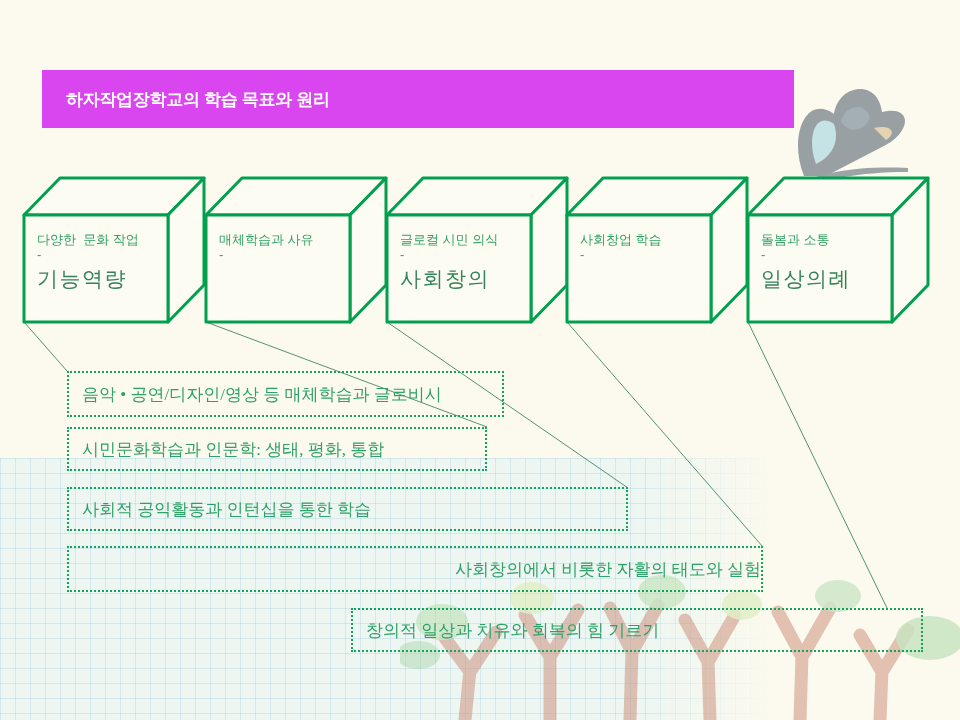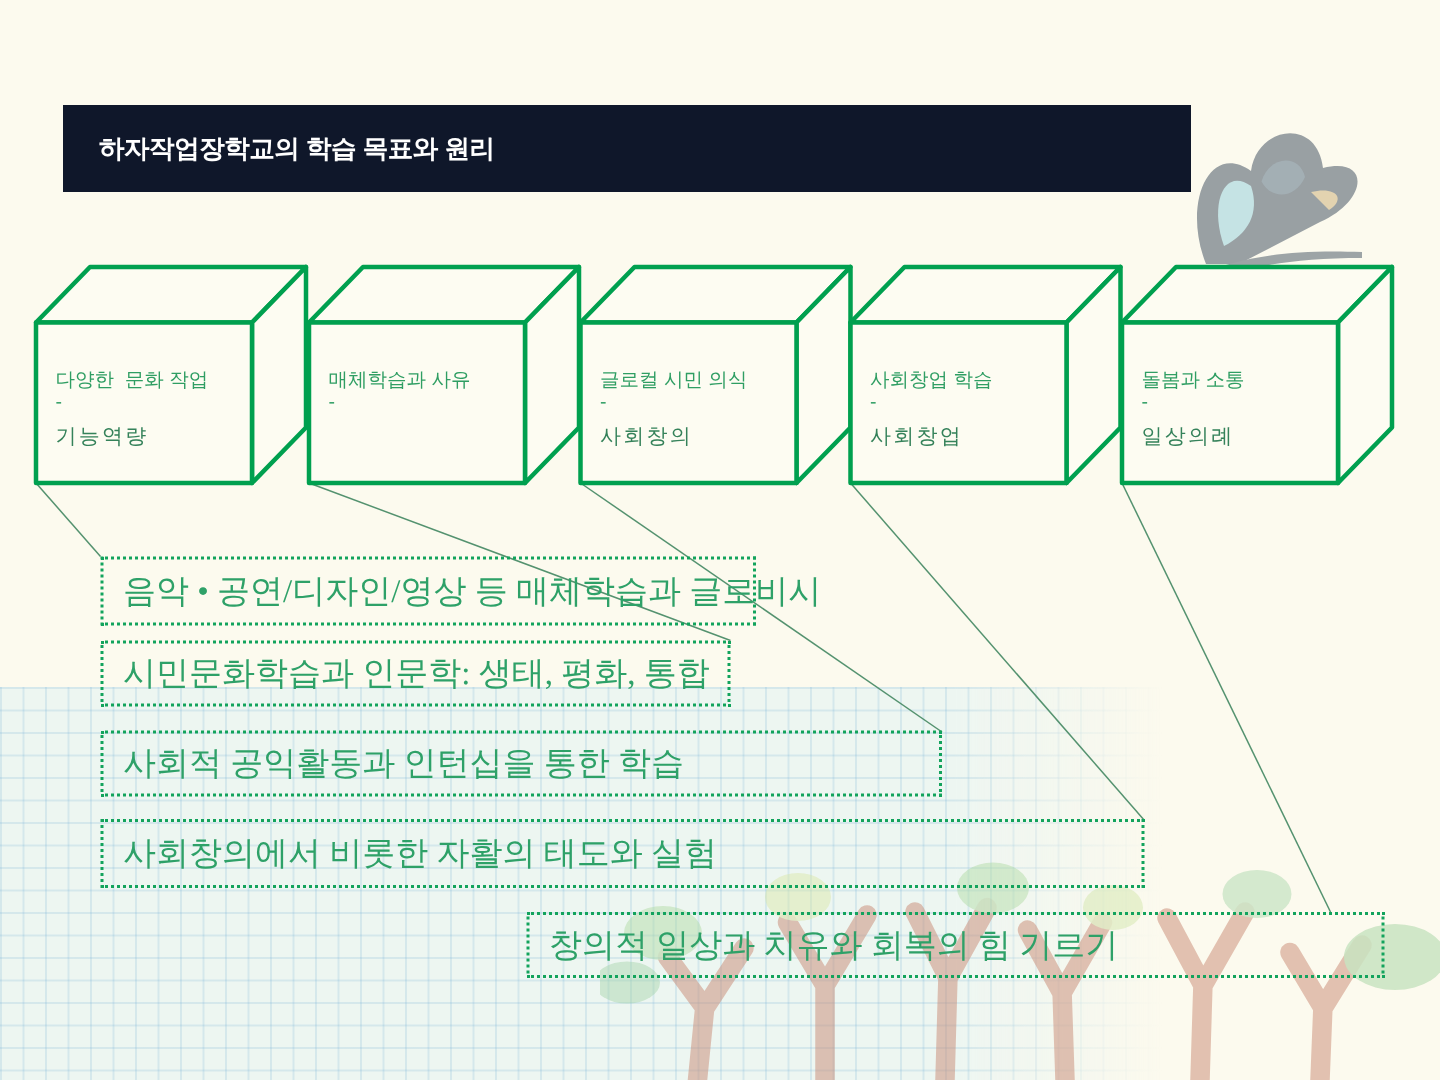--- a/index.html
+++ b/index.html
@@ -18,54 +18,54 @@
       linear-gradient(rgba(125,182,214,0.22) 1px, transparent 1px),
       linear-gradient(90deg, rgba(125,182,214,0.22) 1px, transparent 1px);
     background-size:15px 15px;
     -webkit-mask-image:linear-gradient(to right,#000 82%,transparent 100%);
     mask-image:linear-gradient(to right,#000 82%,transparent 100%);
   }
   .trees{position:absolute;left:400px;top:560px;opacity:0.5;}
   .butterfly{position:absolute;left:786px;top:76px;opacity:0.45;}
   .header{
     position:absolute;left:42px;top:70px;width:752px;height:58px;
-    background:#0f172a;
+    background:#d946ef;
   }
   .header span{
     position:absolute;left:24px;top:50%;transform:translateY(-50%);
     color:#ffffff;font-weight:bold;font-size:17px;letter-spacing:-0.3px;
     white-space:pre;
   }
   .diagram{position:absolute;left:0;top:0;}
   .cube-face{fill:#fdfcf2;stroke:#00a04f;stroke-width:3;stroke-linejoin:round;}
   .conn{stroke:#54926f;stroke-width:1;}
   .cube-label{
-    position:absolute;top:244px;width:130px;color:#2f9e63;
+    position:absolute;top:231px;width:130px;color:#2f9e63;
   }
   .cube-label .sub{font-size:13px;line-height:17px;white-space:pre-wrap;}
   .cube-label .dash{font-size:13px;line-height:13px;}
   .cube-label .main{
     font-family:"Liberation Serif",serif;
-    font-size:14px;line-height:26px;margin-top:5px;
+    font-size:21px;line-height:26px;margin-top:5px;
     color:#35825a;letter-spacing:1.5px;white-space:pre;
   }
   .cl1{left:37px;}.cl2{left:219px;}.cl3{left:400px;}.cl4{left:580px;}.cl5{left:761px;}
   .goal{
     position:absolute;box-sizing:border-box;
     border:2px dotted #12a35c;
     display:flex;align-items:center;
     padding-left:13px;
     font-family:"Liberation Serif",serif;
-    font-size:22px;color:#2ea168;
+    font-size:17px;color:#2ea168;
     white-space:pre;
   }
   .g1{left:67px;top:371px;width:437px;height:46px;}
   .g2{left:67px;top:427px;width:420px;height:44px;}
   .g3{left:67px;top:487px;width:561px;height:44px;}
-  .g4{left:67px;top:546px;width:696px;height:46px;}
+  .g4{left:67px;top:546px;width:696px;height:46px;justify-content:flex-end;}
   .g5{left:315px;top:608px;width:572px;height:44px;margin-left:36px;}
 </style>
 </head>
 <body>
 
 <div class="slide">
 
   <div class="grid-bg"></div>
 
   <svg class="trees" width="560" height="160" viewBox="0 0 560 160">
@@ -145,21 +145,20 @@
     <div class="dash">-</div>
   </div>
   <div class="cube-label cl3">
     <div class="sub">글로컬 시민 의식</div>
     <div class="dash">-</div>
     <div class="main">사회창의</div>
   </div>
   <div class="cube-label cl4">
     <div class="sub">사회창업 학습</div>
     <div class="dash">-</div>
-    <div class="main">사회창업</div>
   </div>
   <div class="cube-label cl5">
     <div class="sub">돌봄과 소통</div>
     <div class="dash">-</div>
     <div class="main">일상의례</div>
   </div>
 
   <div class="goal g1">
     <span>음악 • 공연/디자인/영상 등 매체학습과 글로비시</span>
   </div>

